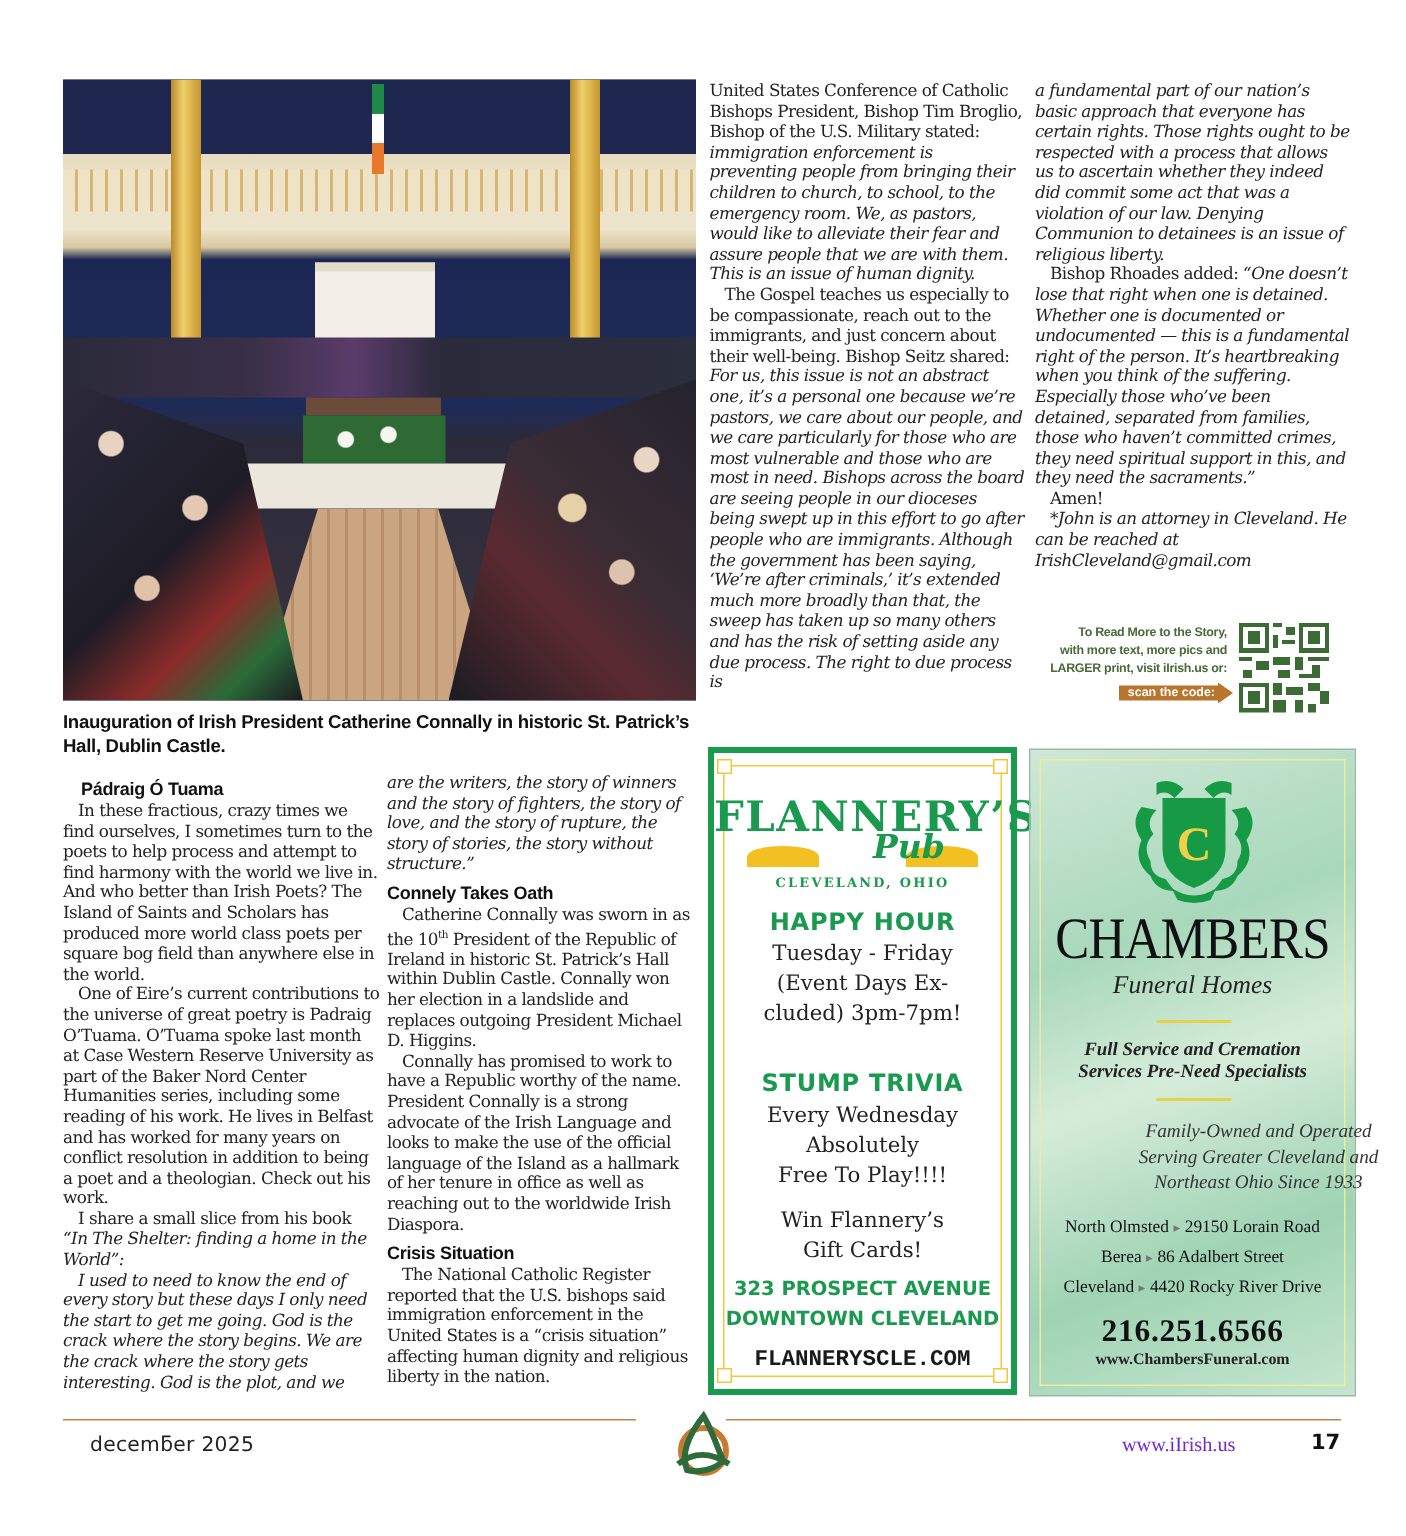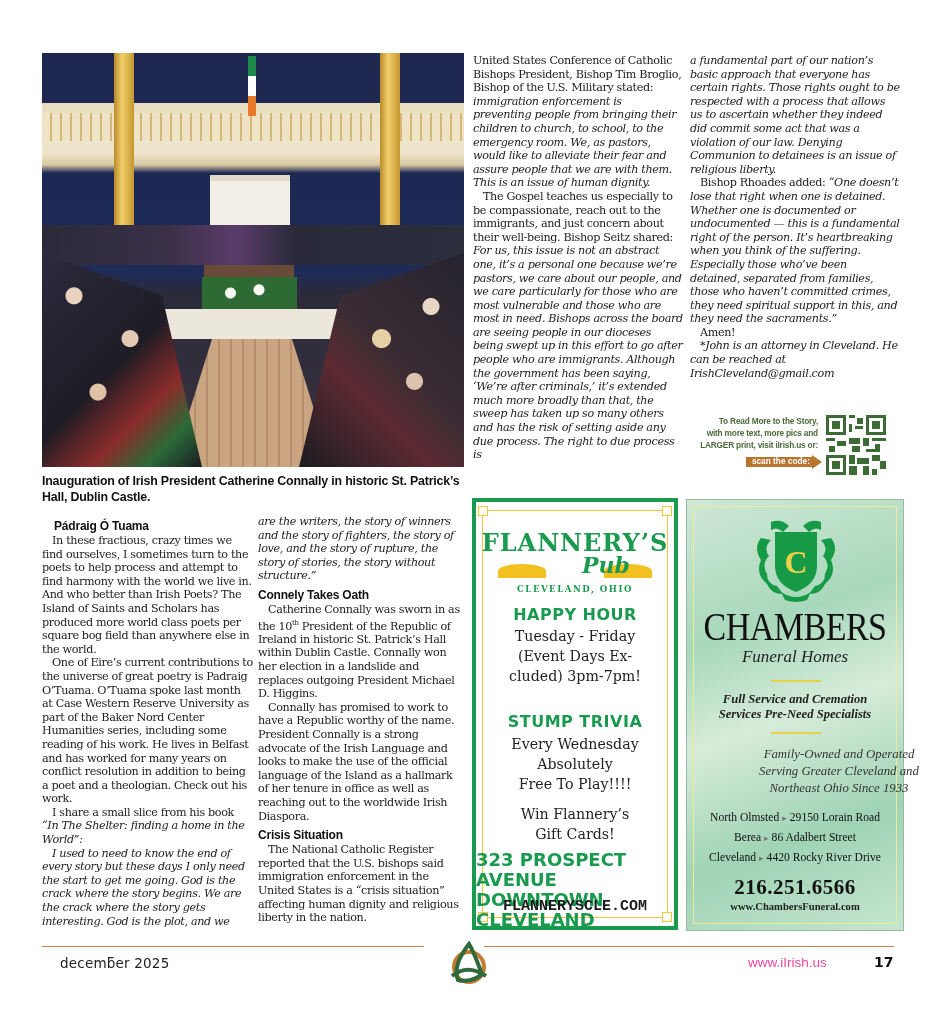--- a/index.html
+++ b/index.html
@@ -26,42 +26,42 @@
   .photo .crowd-l { position:absolute; left:0; top:200px; width:160px; height:214px; background:radial-gradient(circle at 20% 20%,#e8d2c0 0 8px,transparent 9px),radial-gradient(circle at 55% 40%,#e3c9b3 0 8px,transparent 9px),radial-gradient(circle at 35% 65%,#e0c2a8 0 8px,transparent 9px),linear-gradient(135deg,#2c2a3c,#1d1c26 50%,#8a2b2a 70%,#2a6b38 85%,#1a1a22); clip-path:polygon(0 0,75% 20%,100% 100%,0 100%); }
   .photo .crowd-r { position:absolute; right:0; top:200px; width:165px; height:214px; background:radial-gradient(circle at 80% 25%,#e9d7c5 0 8px,transparent 9px),radial-gradient(circle at 50% 40%,#e6d0a8 0 9px,transparent 10px),radial-gradient(circle at 70% 60%,#dcc3ad 0 8px,transparent 9px),linear-gradient(225deg,#24232e,#3a2c34 45%,#5b2a30 65%,#1b1b22); clip-path:polygon(25% 20%,100% 0,100% 100%,0 100%); }
   .photo .row-front { position:absolute; left:0; top:172px; width:100%; height:40px; background:linear-gradient(90deg,#2a2a3a,#3a3048 30%,#5a3c6a 46%,#2a2a3a 60%,#2b2e3d); }
 
   .caption { left:42px; top:473px; width:420px; font-family:"Liberation Sans", sans-serif; font-weight:bold; font-size:12.4px; line-height:16px; color:#111; letter-spacing:-0.2px; }
 
   
   .footer-rule-l { left:42px; top:946px; width:382px; height:1px; background:#c9834a; }
   .footer-rule-r { left:484px; top:946px; width:410px; height:1px; background:#c9834a; }
   .footer-date { left:60px; top:955px; font-family:"DejaVu Sans", sans-serif; font-size:13.5px; color:#222; letter-spacing:0.2px; }
-  .footer-url { left:748px; top:955px; font-family:Liberation Sans, sans-serif; font-size:13.5px; color:#ec4899; }
+  .footer-url { left:748px; top:955px; font-family:Liberation Serif, serif; font-size:13.5px; color:#6d28d9; }
   .footer-page { left:874px; top:954px; font-family:"DejaVu Sans", sans-serif; font-weight:bold; font-size:14px; color:#111; }
   .logo { left:444px; top:938px; width:50px; height:50px; }
 
   
   .promo-text { left:700px; top:415px; width:118px; text-align:right; font-family:"Liberation Sans", sans-serif; font-size:8.3px; line-height:12px; color:#4a6a3a; font-weight:bold; letter-spacing:-0.2px; }
   .promo-arrow { left:746px; top:454px; width:76px; height:14px; }
   .promo-arrow-label { position:absolute; left:4px; top:0; width:60px; text-align:right; font-family:"Liberation Sans", sans-serif; font-size:8.3px; line-height:14px; color:#fff; font-weight:bold; }
   .qr { left:825px; top:415px; width:62px; height:60px; }
 
   
   .ad-flan { left:472px; top:498px; width:206px; height:432px; border:4px solid #1a9a4e; box-sizing:border-box; background:#fff; }
   .ad-flan .inner { position:absolute; left:6px; top:8px; right:6px; bottom:8px; border:1.5px solid #f2c83a; }
   .ad-flan .corner { position:absolute; width:8px; height:8px; border:1.5px solid #f2c83a; background:#fff; }
-  .flan-title { position:absolute; left:0; width:100%; top:26px; text-align:center; font-family:"DejaVu Serif", serif; font-weight:bold; font-size:24px; color:#1a9a4e; letter-spacing:1px; }
+  .flan-title { position:absolute; left:0; width:100%; top:26px; text-align:center; font-family:"DejaVu Serif", serif; font-weight:bold; font-size:28px; color:#1a9a4e; letter-spacing:1px; }
   .flan-pub { position:absolute; left:0; width:100%; top:50px; text-align:center; font-family:"DejaVu Serif", serif; font-style:italic; font-weight:bold; font-size:22px; color:#1a9a4e;padding-left:31px; }
   .flan-knot-l, .flan-knot-r { position:absolute; top:62px; width:48px; height:14px; background:#f2c020; border-radius:50% 50% 0 0; }
   .flan-knot-l { left:22px; } .flan-knot-r { right:22px; }
   .flan-city { position:absolute; left:0; width:100%; top:82px; text-align:center; font-family:"DejaVu Serif", serif; font-weight:bold; font-size:8.6px; letter-spacing:1.5px; color:#1a9a4e; }
   .flan-h { position:absolute; left:0; width:100%; text-align:center; font-family:"DejaVu Sans", sans-serif; font-weight:bold; font-size:16px; color:#1a9a4e; letter-spacing:0.5px; }
   .flan-body { position:absolute; left:0; width:100%; text-align:center; font-family:"DejaVu Serif", serif; font-size:14.2px; line-height:20px; color:#222; }
-  .flan-addr { position:absolute; left:0; width:100%; font-family:"DejaVu Sans", sans-serif; font-weight:bold; font-size:18px; line-height:20px; color:#1a9a4e; }
+  .flan-addr { position:absolute; left:0; width:100%; text-align:center; font-family:"DejaVu Sans", sans-serif; font-weight:bold; font-size:13px; line-height:20px; color:#1a9a4e; }
   .flan-web { position:absolute; left:0; width:100%; text-align:center; font-family:Liberation Mono, monospace; font-weight:bold; font-size:15px; color:#1a1a1a; }
 
   
   .ad-ch { left:686px; top:499px; width:218px; height:432px; border:1px solid #9ab8a4; box-sizing:border-box; background:linear-gradient(160deg,#cfe8d6 0%,#a8d8bb 30%,#d6ecd9 50%,#9fd3b4 75%,#c5e6cf 100%); }
   .ad-ch .inner { position:absolute; left:6px; top:6px; right:6px; bottom:6px; border:1.5px solid #ecec9a; }
   .ch-crest { position:absolute; left:64px; top:18px; width:90px; height:84px; }
   .ch-title { position:absolute; left:0; width:100%; top:108px; text-align:center; font-family:"Liberation Serif", serif; font-size:34px; color:#111; letter-spacing:-0.5px; transform:scaleY(1.15); }
   .ch-sub { position:absolute; left:0; width:100%; top:147px; text-align:center; font-family:"Liberation Serif", serif; font-style:italic; font-size:17px; color:#222; }
   .ch-swash { position:absolute; left:84px; width:50px; height:2px; background:#e8d04a; }
   .ch-bold { position:absolute; left:0; width:100%; text-align:center; font-family:"Liberation Serif", serif; font-style:italic; font-weight:bold; font-size:12.6px; line-height:15px; color:#222; }

